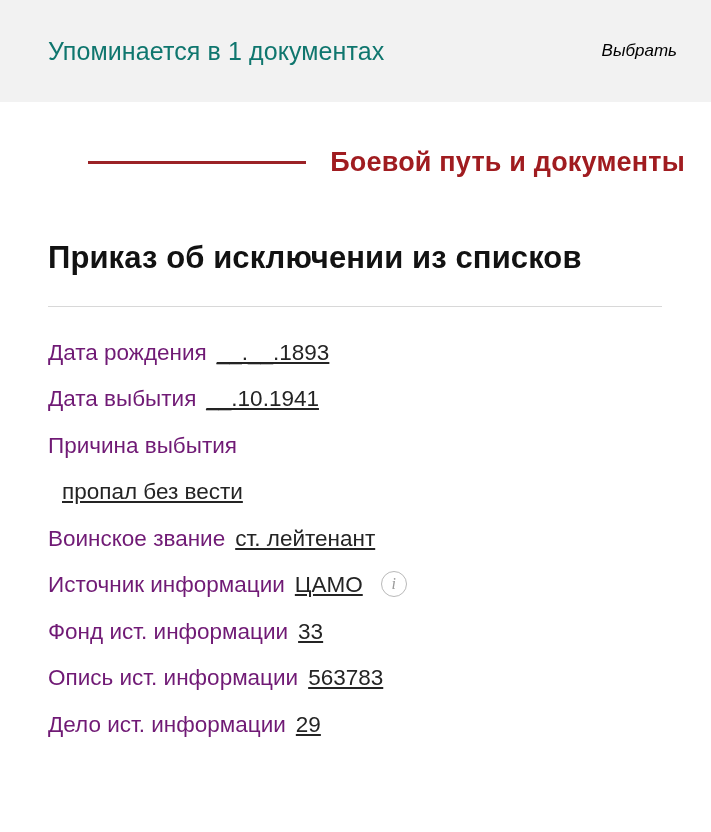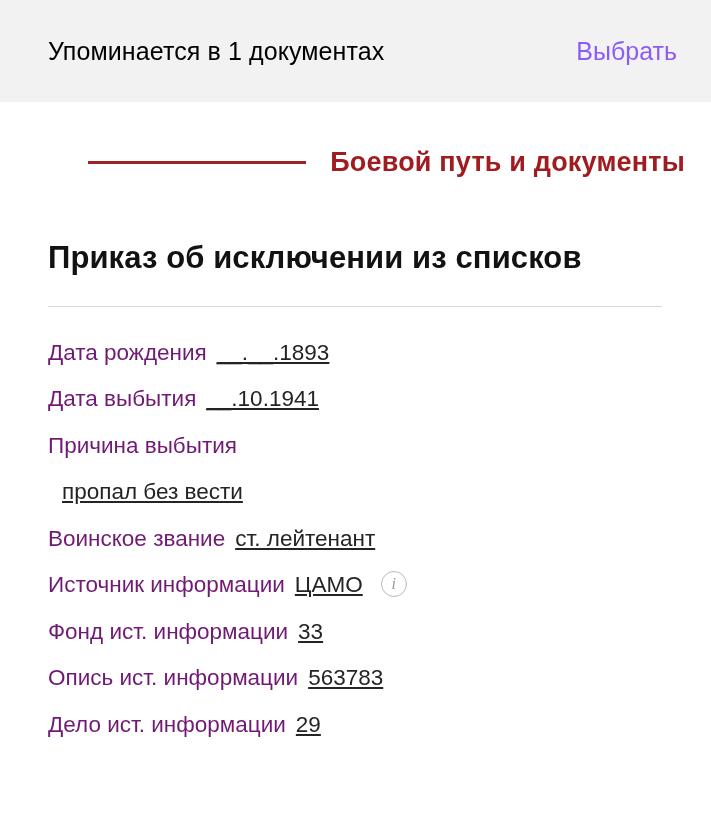--- a/index.html
+++ b/index.html
@@ -20,28 +20,29 @@
     height: 102px;
     background: #f2f2f2;
     display: flex;
     align-items: center;
     justify-content: space-between;
     padding: 0 34px 0 48px;
     box-sizing: border-box;
   }
   .topbar-title {
     font-size: 25px;
-    color: #000000;
+    color: #0f766e;
     letter-spacing: 0.1px;
   }
   .topbar-action {
-    font-size: 25px;
-    color: #8b5cf6;
+    font-size: 17px;
+    color: #000000;
     white-space: nowrap;
     cursor: pointer;
+    font-style: italic;
   }
 
   
   .section-head {
     display: flex;
     align-items: center;
     justify-content: flex-end;
     padding: 45px 26px 0 44px;
     box-sizing: border-box;
   }

